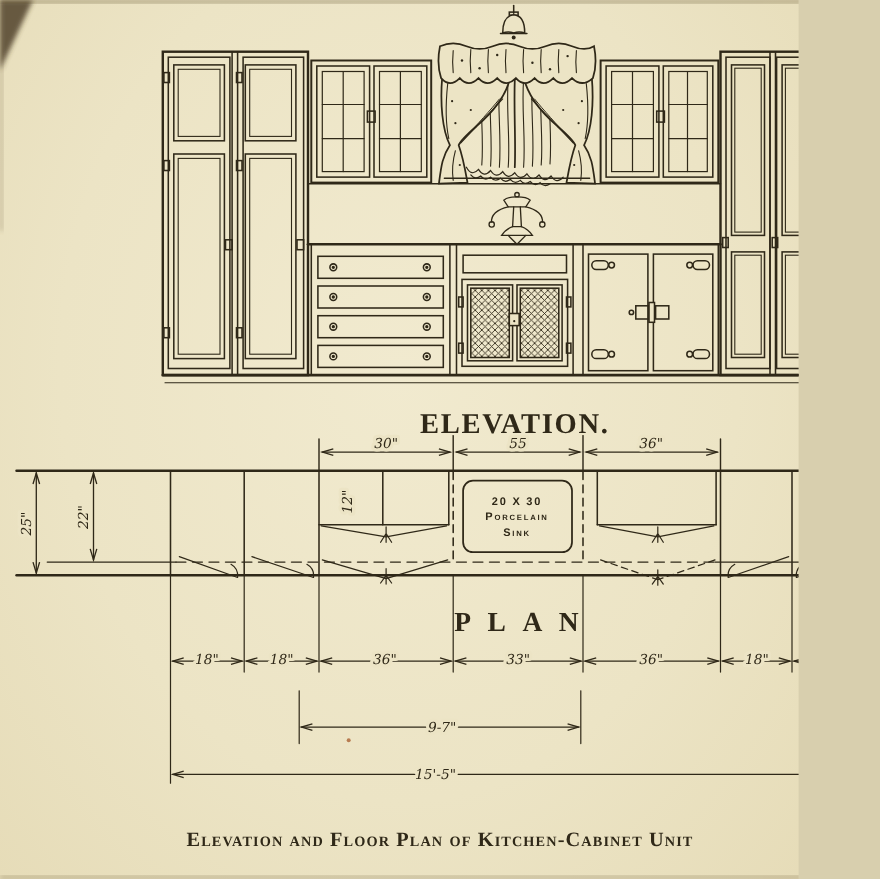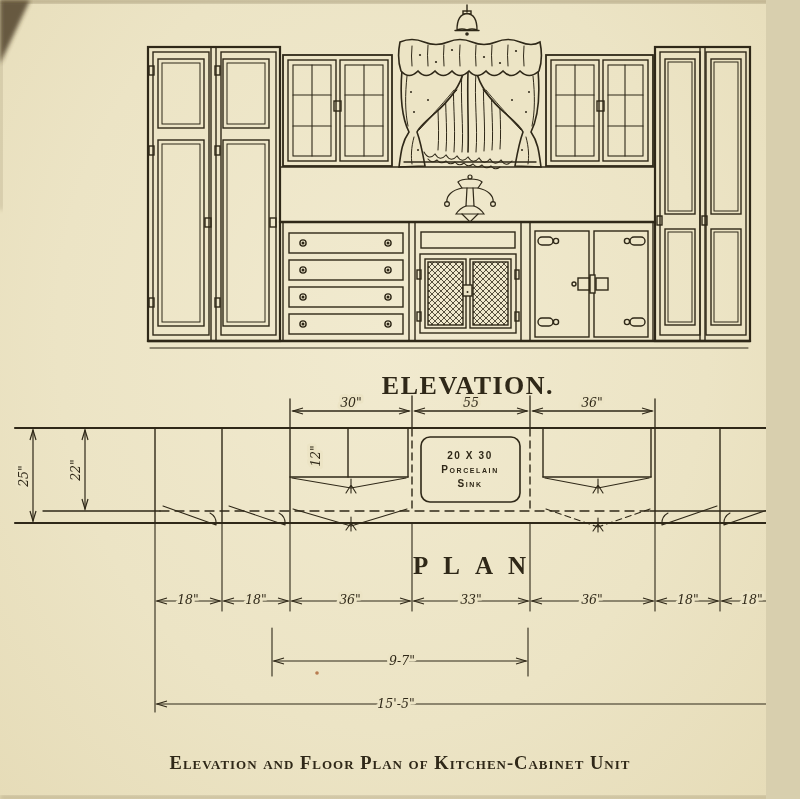--- a/index.html
+++ b/index.html
@@ -1,19 +1,18 @@
 <!DOCTYPE html>
 <html><head>
 <meta charset="utf-8">
 <style>
   html,body{margin:0;padding:0;background:#d8cfae;}
   .paper{
     position:relative;width:726px;height:799px;overflow:hidden;
     background:radial-gradient(ellipse at 50% 42%, #f1eacf 0%, #ece4c5 60%, #e6dcb8 100%);
-    padding-left:40px;
   }
   svg{position:absolute;left:0;top:0;}
   .ln{stroke:#2f2818;fill:none;stroke-linecap:round;}
   .dim{font:italic 12.5px "DejaVu Serif", serif;fill:#2f2818;text-anchor:middle;}
   .halo{paint-order:stroke;stroke:#ece4c5;stroke-width:6px;stroke-linejoin:round;}
   .elevt{font-family:"Liberation Serif","DejaVu Serif",serif;font-weight:700;font-size:26px;
          letter-spacing:1.5px;fill:#2f2818;text-anchor:middle;}
   .plant{font-family:"Liberation Serif","DejaVu Serif",serif;font-weight:700;font-size:25px;
          letter-spacing:15px;fill:#2f2818;text-anchor:middle;}
   .cap{font-family:"Liberation Serif","DejaVu Serif",serif;font-weight:700;font-size:18.5px;

